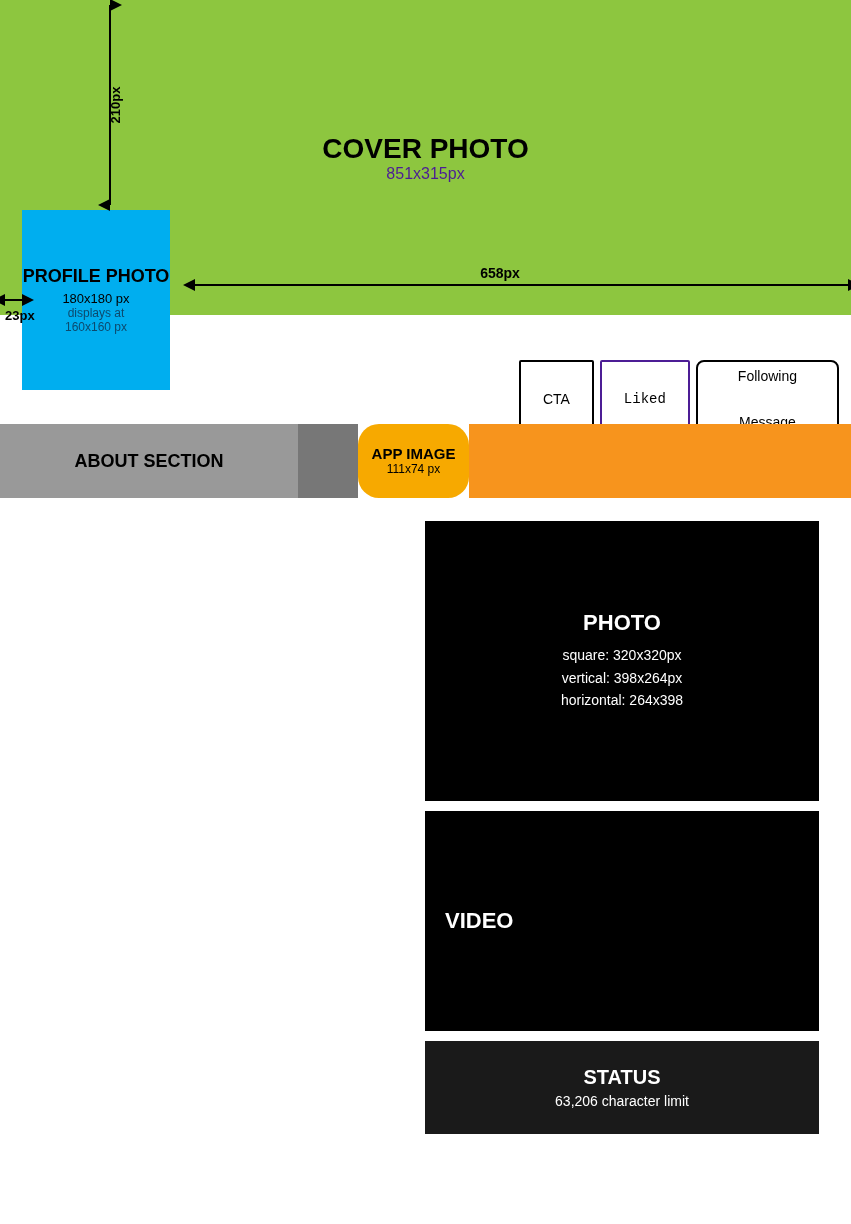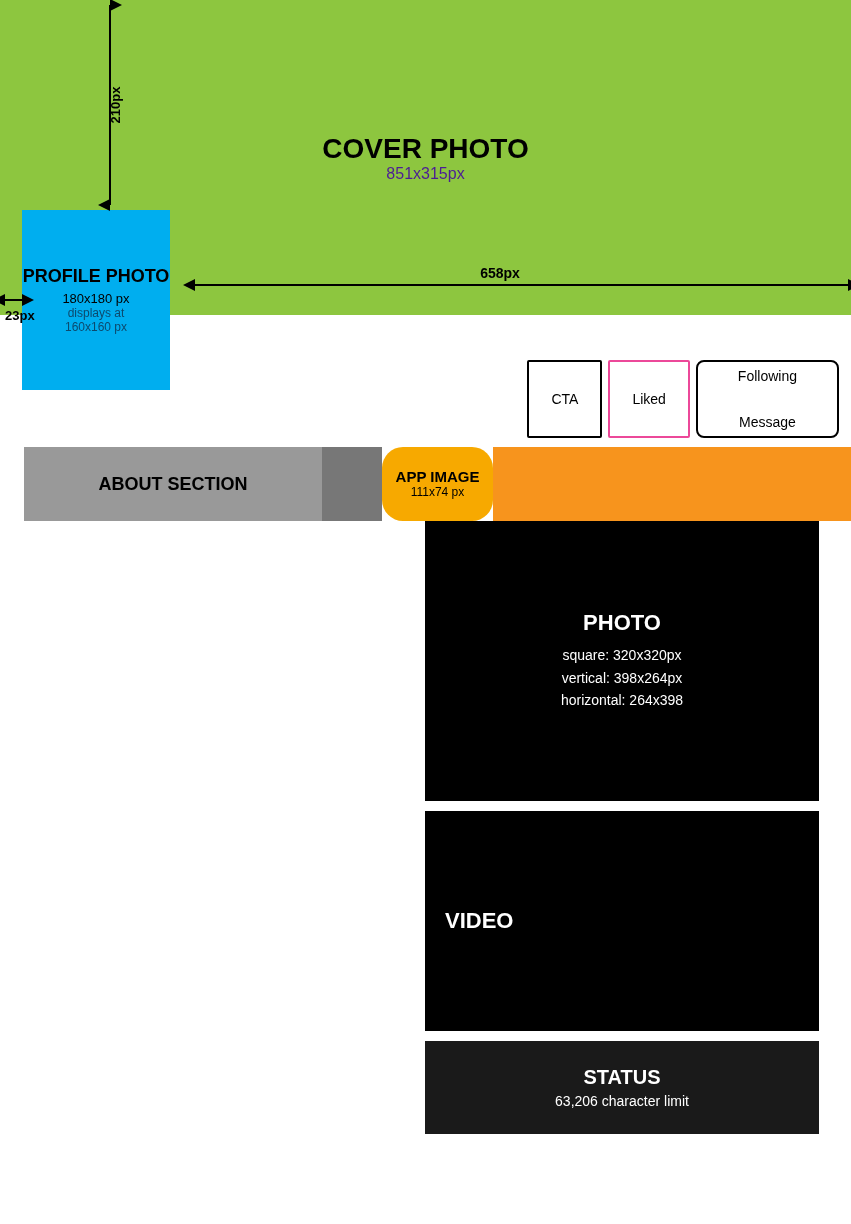--- a/index.html
+++ b/index.html
@@ -87,49 +87,49 @@
     .btn-cta {
       border: 2px solid #000;
       background: #fff;
       padding: 6px 22px;
       font-size: 14px;
       cursor: pointer;
       border-radius: 2px;
     }
 
     .btn-liked {
-      border: 2px solid #ec4899;
+      border: 2px solid #4c1d95;
       background: #fff;
       padding: 6px 22px;
       font-size: 14px;
       cursor: pointer;
       border-radius: 2px;
+      font-family: Liberation Mono, monospace;
     }
 
     .btn-following-message {
       border: 2px solid #000;
       background: #fff;
       padding: 6px 40px;
       font-size: 14px;
       cursor: pointer;
       border-radius: 8px;
       display: flex;
       gap: 30px;
       flex-direction: column;
     }
 
     
     .nav-row {
       position: absolute;
-      top: 447px;
+      top: 424px;
       left: 0;
       width: 851px;
       height: 80px;
       display: flex;
-      padding-left: 24px;
     }
 
     .nav-about {
       width: 298px;
       height: 74px;
       background: #999;
       display: flex;
       align-items: center;
       justify-content: center;
     }

